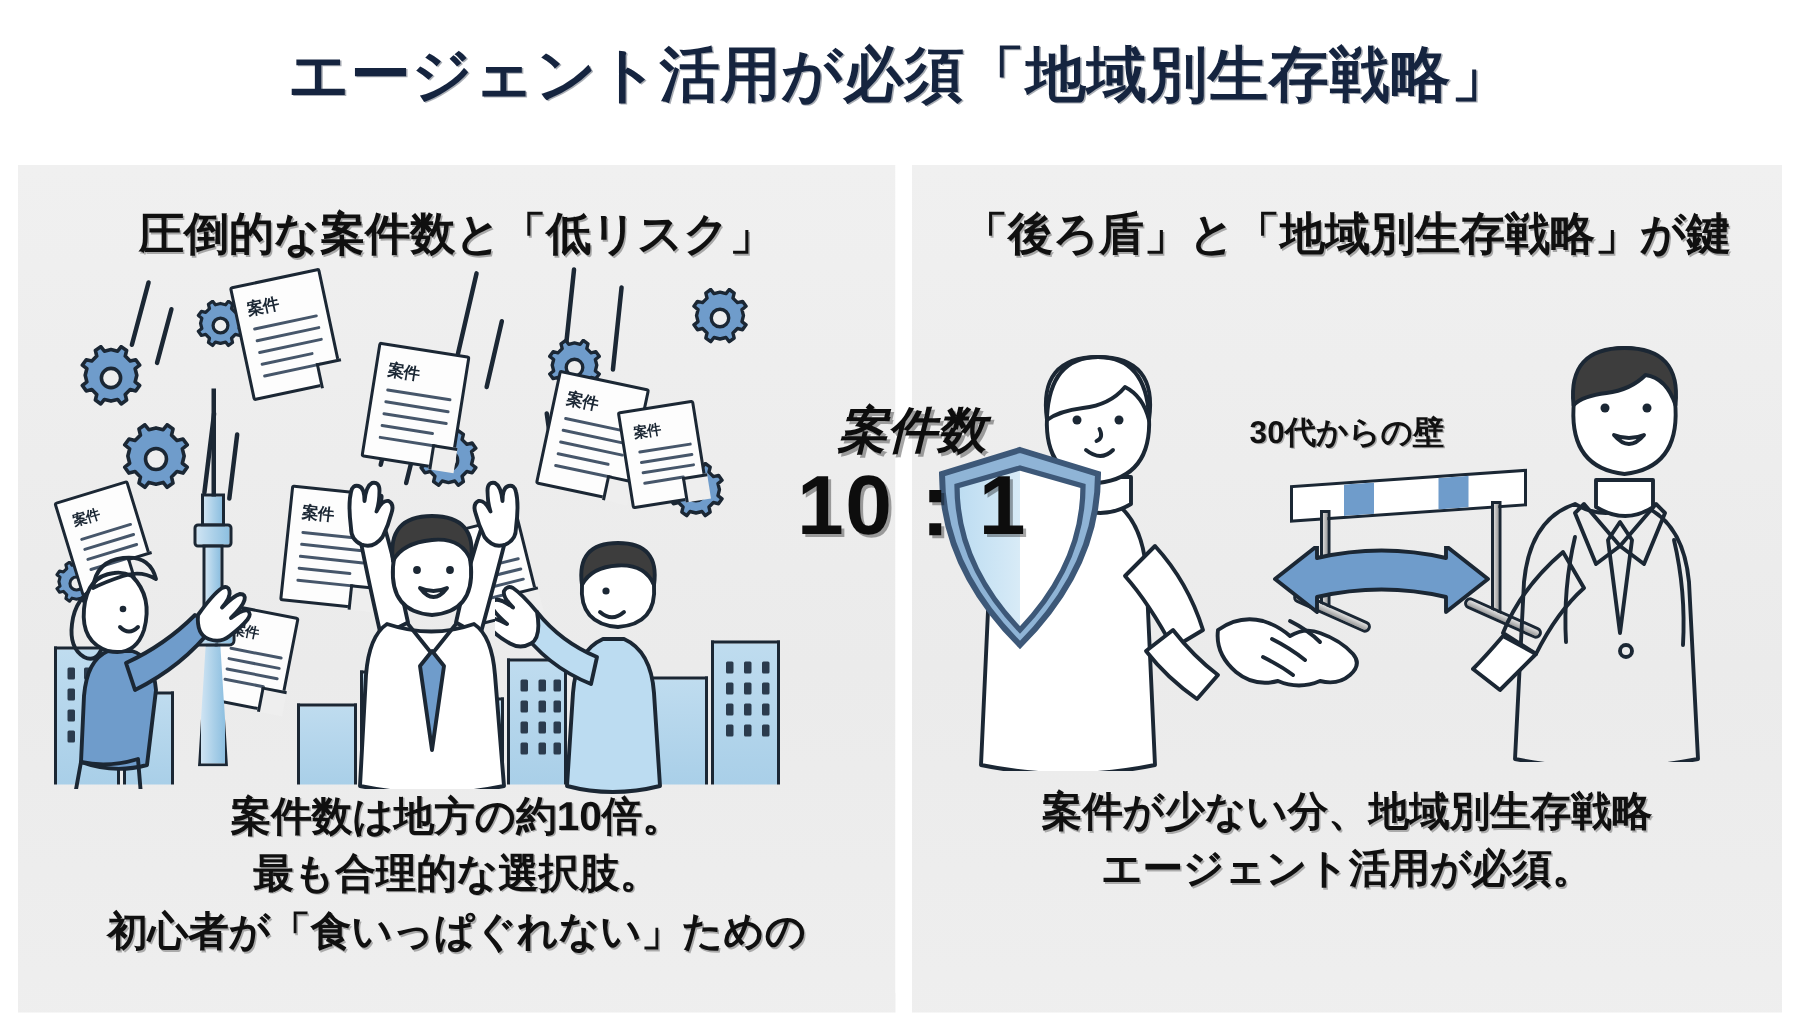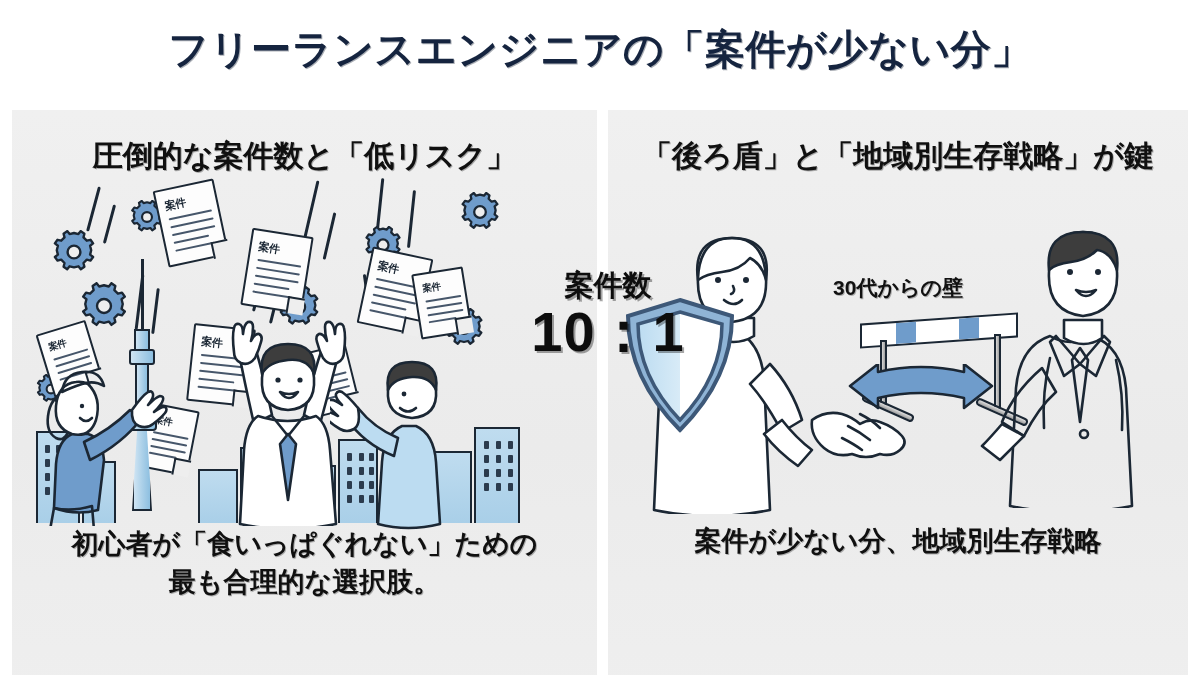--- a/index.html
+++ b/index.html
@@ -114,22 +114,22 @@
   .shirt-lblue { fill:#bcdcf1; }
   .shirt-white { fill:#ffffff; }
   .tie { fill:#6f9ccb; }
 
   
   .ratio-box {
     position: absolute; left: 508px; top: 270px; width: 200px;
     text-align: center; z-index: 30;
   }
   .ratio-label {
-    font-size: 29px; font-weight: 700; color: #0d0d0d;
-    text-shadow: 2px 2px 0 rgba(0,0,0,.35); line-height: 1.05;
+    font-size: 33px; font-weight: 700; color: #0d0d0d;
+    text-shadow: 2px 2px 0 rgba(0,0,0,.35); line-height: 1.05; font-style: italic;
   }
   .ratio-value {
     font-size: 56px; font-weight: 700; color: #0d0d0d;
     text-shadow: 2px 2px 0 rgba(0,0,0,.35); line-height: 1.15; letter-spacing: 1px; text-align: center;
   }
 
   
   .wall-label {
     position: absolute; left: 0; top: 96px; width: 100%;
     text-align: center; font-size: 21px; font-weight: 700; color:#111;
@@ -161,21 +161,21 @@
   .arrow2 { position: absolute; left: 238px; top: 186px; width: 150px; height: 56px; }
 
   .divider-gap { position:absolute; left: 597px; top: 110px; width: 11px; height: 552px; background:#fff; z-index: 25; }
 </style>
 </head>
 <body>
 
 <div id="root">
 
   <div class="title-bar">
-    <span class="title-text">フリーランスエンジニアの「案件が少ない分」</span>
+    <span class="title-text">エージェント活用が必須「地域別生存戦略」</span>
   </div>
 
   <div class="panel panel-left">
 
     <div class="panel-heading">圧倒的な案件数と「低リスク」</div>
 
     <div class="stage">
 
       <div class="sline" style="left:80px; top:8px; height:46px; transform:rotate(15deg);"></div>
       <div class="sline" style="left:96px; top:26px; height:40px; transform:rotate(15deg);"></div>
@@ -428,22 +428,23 @@
 
           <path class="ln hair-dark" d="M58 60 q-4-28 24-28 q28 0 24 28 q-6-14 -24-13 q-18 1 -24 13z"></path>
           <circle cx="74" cy="64" r="2.4" fill="#1b2734"></circle>
           <path class="ln" d="M70 78 q8 7 16 0"></path>
         </svg>
       </div>
 
     </div>
 
     <div class="panel-caption">
+      <div>案件数は地方の約10倍。</div>
+      <div>最も合理的な選択肢。</div>
       <div>初心者が「食いっぱぐれない」ための</div>
-      <div>最も合理的な選択肢。</div>
     </div>
   </div>
 
   <div class="divider-gap"></div>
 
   <div class="panel panel-right">
 
     <div class="panel-heading">「後ろ盾」と「地域別生存戦略」が鍵</div>
 
     <div class="stage">
@@ -541,20 +542,21 @@
           <path class="ln" d="M44 36 q12 6 22 14"></path>
           <path class="ln" d="M38 48 q12 6 20 12"></path>
           <path class="ln" d="M56 24 q12 6 20 14"></path>
         </svg>
       </div>
 
     </div>
 
     <div class="panel-caption">
       <div>案件が少ない分、地域別生存戦略</div>
+      <div>エージェント活用が必須。</div>
     </div>
   </div>
 
   <div class="ratio-box">
     <div class="ratio-label">案件数</div>
     <div class="ratio-value">10：1</div>
   </div>
 
 </div>
 

